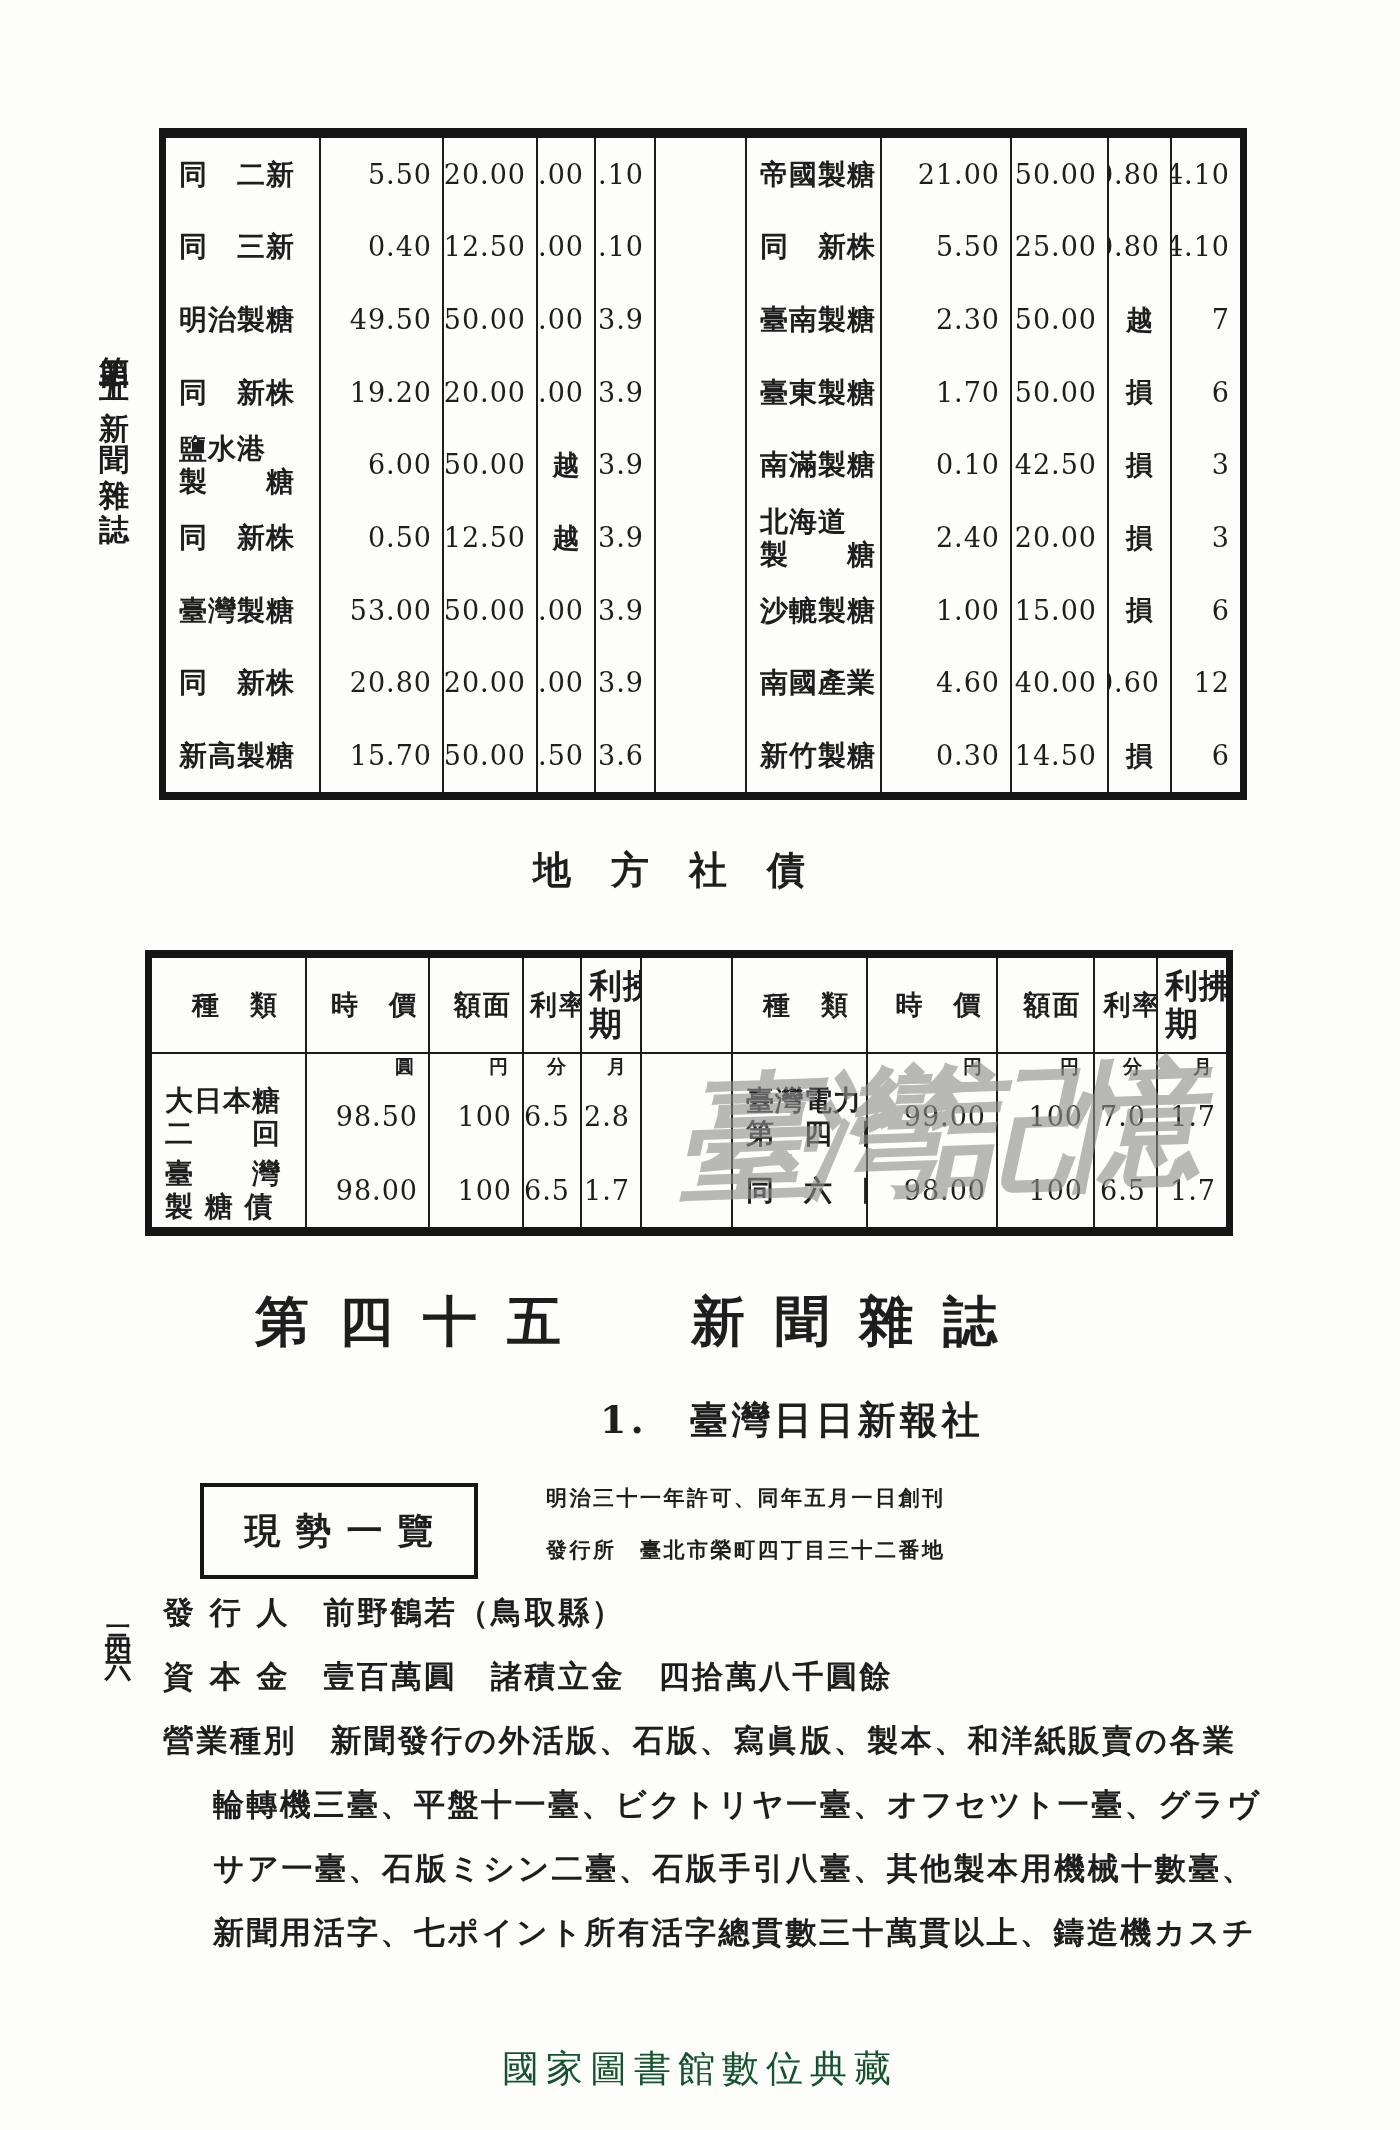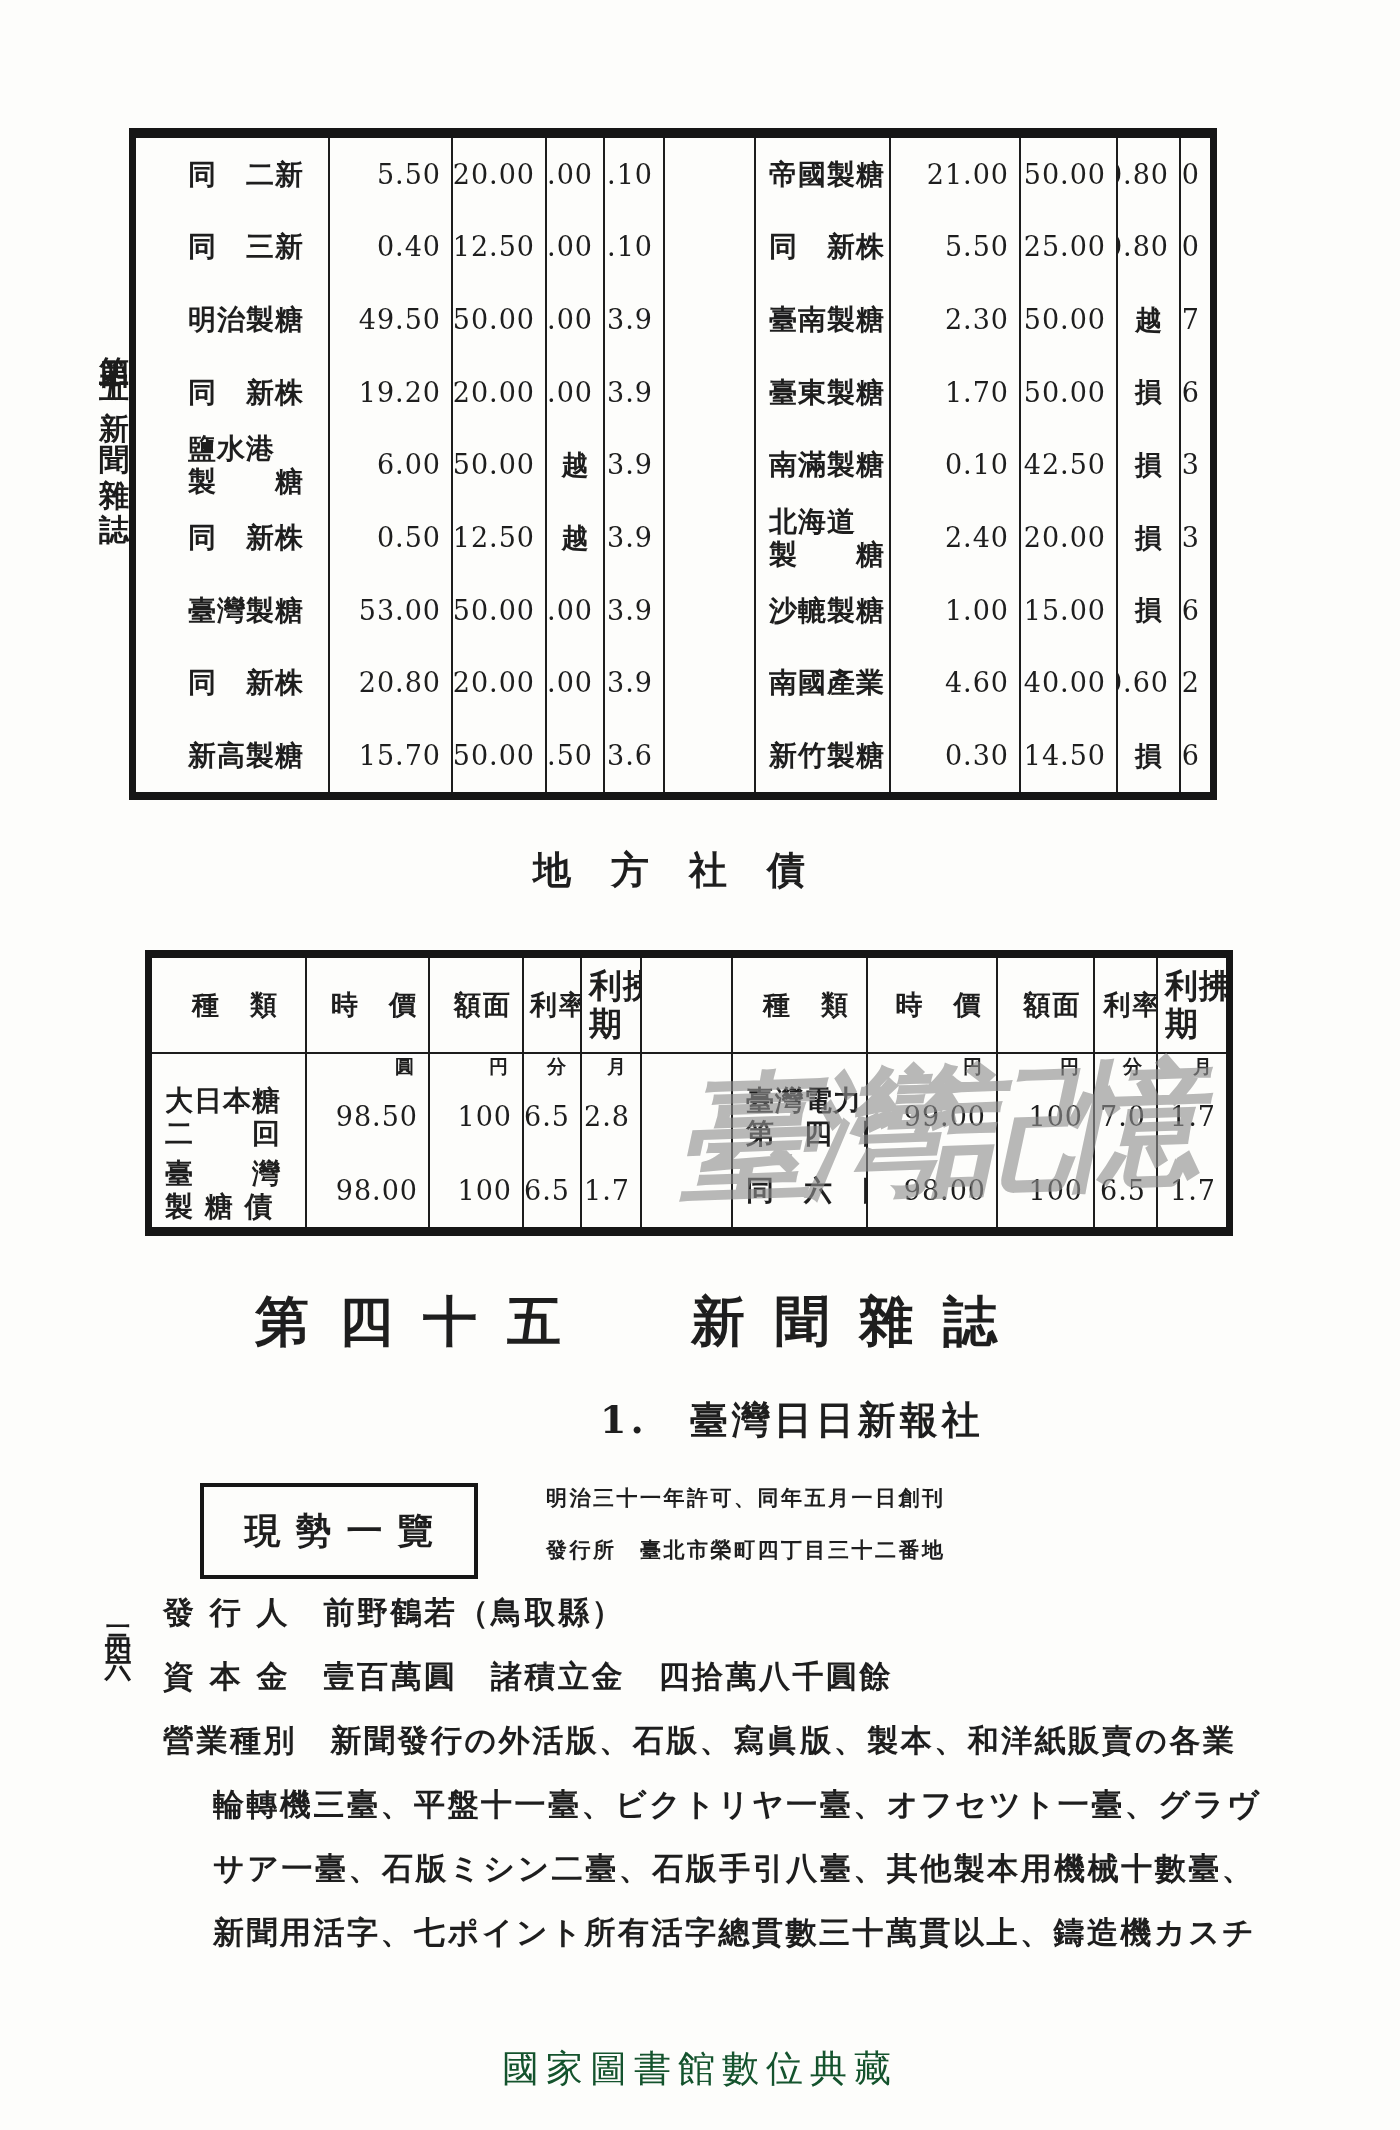--- a/index.html
+++ b/index.html
@@ -16,22 +16,22 @@
   .series{ left:93px; top:333px; font-size:30px; letter-spacing:6px; }
   .series .vt2{ margin-inline-start:30px; letter-spacing:34px; }
   .pageno{ left:100px; top:1604px; font-size:27px; letter-spacing:13px; }
 
   
   .btable{
     position:absolute; display:grid; border:7px solid #161616;
     grid-template-columns:155px 123px 94px 58px 60px 91px 135px 130px 97px 63px 1fr;
     box-sizing:border-box; background:transparent;
   }
-  #stockTable{ left:129px; top:128px; width:1088px; height:672px;
-    border-top-width:10px; border-bottom-width:8px; grid-template-rows:repeat(9,1fr);padding-left:39px; }
+  #stockTable{ left:159px; top:128px; width:1088px; height:672px;
+    border-top-width:10px; border-bottom-width:8px; grid-template-rows:repeat(9,1fr); }
   #bondTable{ left:145px; top:950px; width:1088px; height:286px;
     border-top-width:8px; border-bottom-width:9px; grid-template-rows:96px 26px 1fr 1fr; }
 
   .cell{ border-right:2px solid #1d1d1d; display:flex; flex-direction:column;
          justify-content:center; overflow:hidden; }
   .cell span{ white-space:pre; }
   .cell.last{ border-right:none; }
   .cell.hb{ border-bottom:2px solid #1d1d1d;padding-left:14px; }
   .cell.name{ padding-left:13px; font-size:28px; font-weight:600; letter-spacing:1px; line-height:1.18; }
   .cell.num{ flex-direction:row; justify-content:flex-end; align-items:center;

